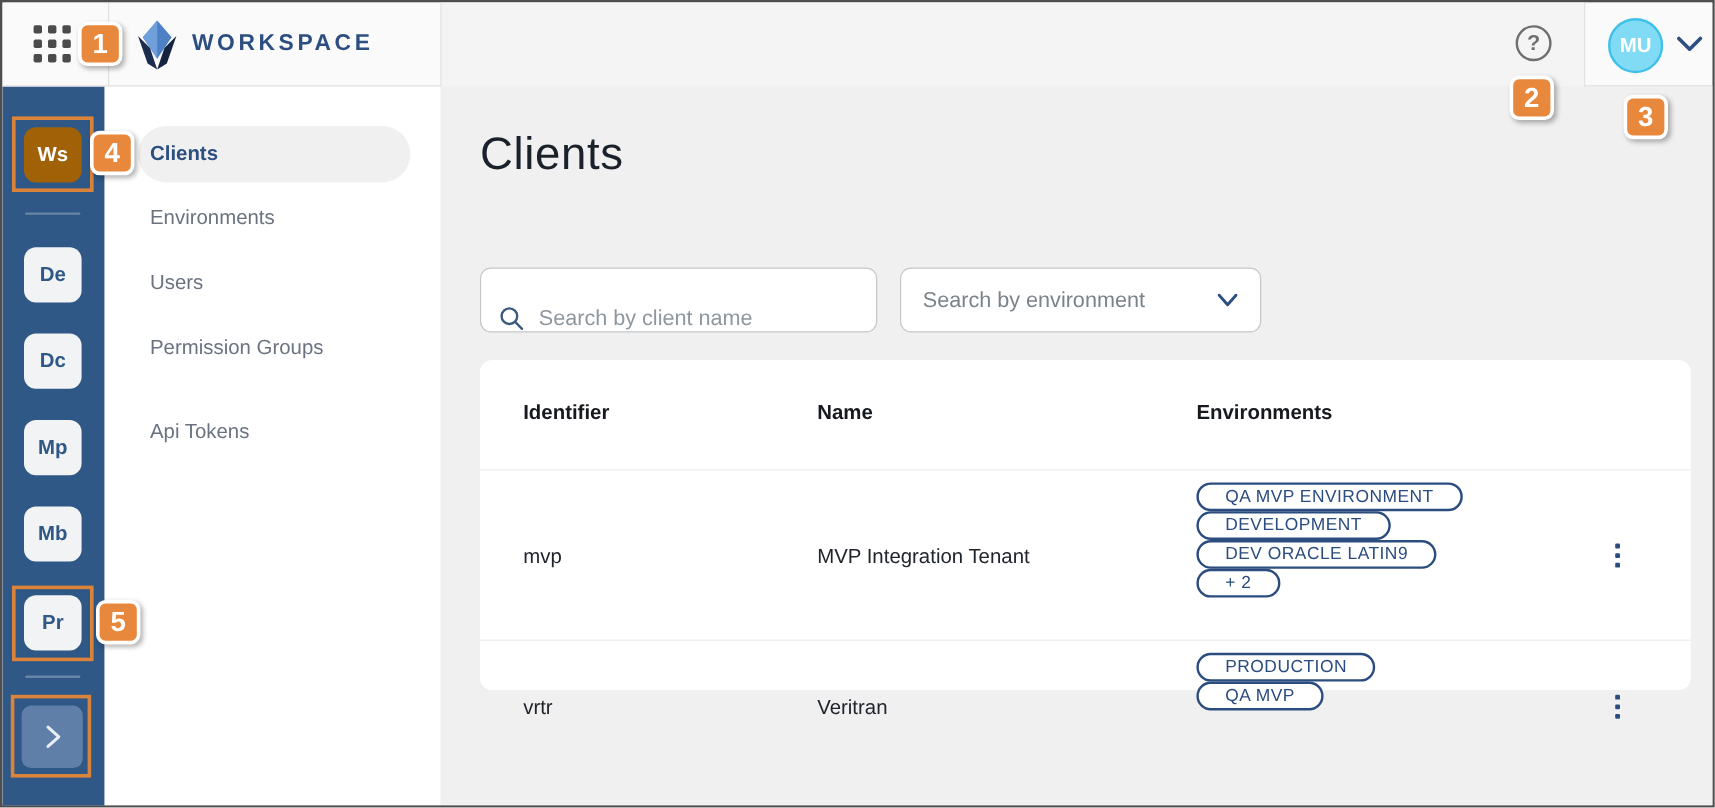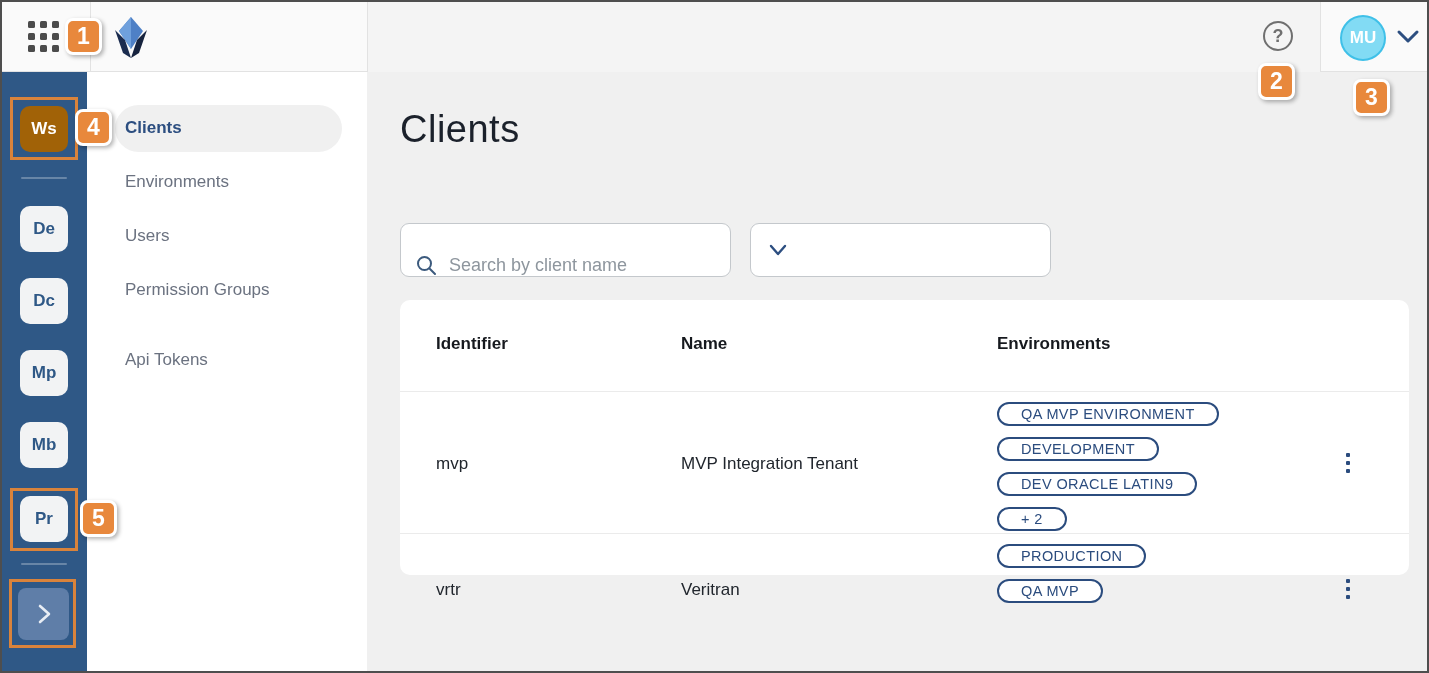--- a/index.html
+++ b/index.html
@@ -67,21 +67,21 @@
   .env-select span { font-size:18px; color:#7A828A; }
 
   .card { position:absolute; left:33px; top:228px; width:1009px; height:275px;
     background:#FFFFFF; border-radius:10px; }
   .thead { position:relative; height:91px; }
   .th { position:absolute; top:34px; font-size:17px; font-weight:bold; color:#16191E; }
   .trow { position:relative; border-top:1px solid #EBEBEB; }
   .cell { position:absolute; font-size:17px; color:#21262D; }
   .col-id { left:36px; } .col-name { left:281px; } .col-env { left:597px; }
   .badges { position:absolute; left:597px; top:10px; display:flex; flex-direction:column;
-    align-items:flex-start; gap:11px; }
+    align-items:flex-start; }
   .badge { height:24px; line-height:20px; border:2px solid #2B4C7E; border-radius:13px;
     color:#2B4C7E; font-size:14.5px; letter-spacing:0.4px; padding:0 22px;
     background:#FFFFFF; white-space:nowrap; }
   .badge.more { cursor:pointer; }
   .kebab { position:absolute; left:935px; width:26px; height:26px; background:none; border:none;
     cursor:pointer; display:flex; flex-direction:column; align-items:center;
     justify-content:center; gap:4px; }
   .kebab i { width:4px; height:4px; background:#2B4C7E; border-radius:1px; }
 
   
@@ -109,20 +109,21 @@
         <i></i>
         <i></i>
     </button>
     <div class="vdiv" style="left:88px"></div>
     <svg class="logo-svg" width="38" height="44" viewBox="0 0 38 44">
       <polygon points="19,1 31,15 19,33 7,15" fill="#4E80C6"></polygon>
       <polygon points="19,1 19,33 7,15" fill="#6FA0DC"></polygon>
       <path d="M3 14 L11 37 L19 42 L13 24 Z" fill="#1B2C4F"></path>
       <path d="M35 14 L27 37 L19 42 L25 24 Z" fill="#16233E"></path>
     </svg>
+    <div class="brand">WORKSPACE</div>
     <div class="vdiv" style="left:365px"></div>
     <div class="vdiv" style="left:1318px"></div>
     <button class="help-btn">
       <span>?</span>
     </button>
     <button class="avatar">
       <span>MU</span>
     </button>
     <button class="user-chevron">
       <svg width="24" height="16" viewBox="0 0 24 16">
@@ -161,20 +162,21 @@
 
     <div class="search-box">
       <svg width="22" height="22" viewBox="0 0 22 22">
         <circle cx="9.5" cy="9.5" r="6.5" fill="none" stroke="#3C5A7D" stroke-width="2"></circle>
         <line x1="14.5" y1="14.5" x2="20" y2="20" stroke="#3C5A7D" stroke-width="2" stroke-linecap="round"></line>
       </svg>
       <input type="text" placeholder="Search by client name" style="">
     </div>
 
     <div class="env-select">
+      <span>Search by environment</span>
       <svg width="18" height="12" viewBox="0 0 18 12">
         <polyline points="2,2 9,10 16,2" fill="none" stroke="#2C4E80" stroke-width="2.4" stroke-linecap="round" stroke-linejoin="round"></polyline>
       </svg>
     </div>
 
     <div class="card">
       <div class="thead">
         <span class="th col-id">Identifier</span>
         <span class="th col-name">Name</span>
         <span class="th col-env">Environments</span>

